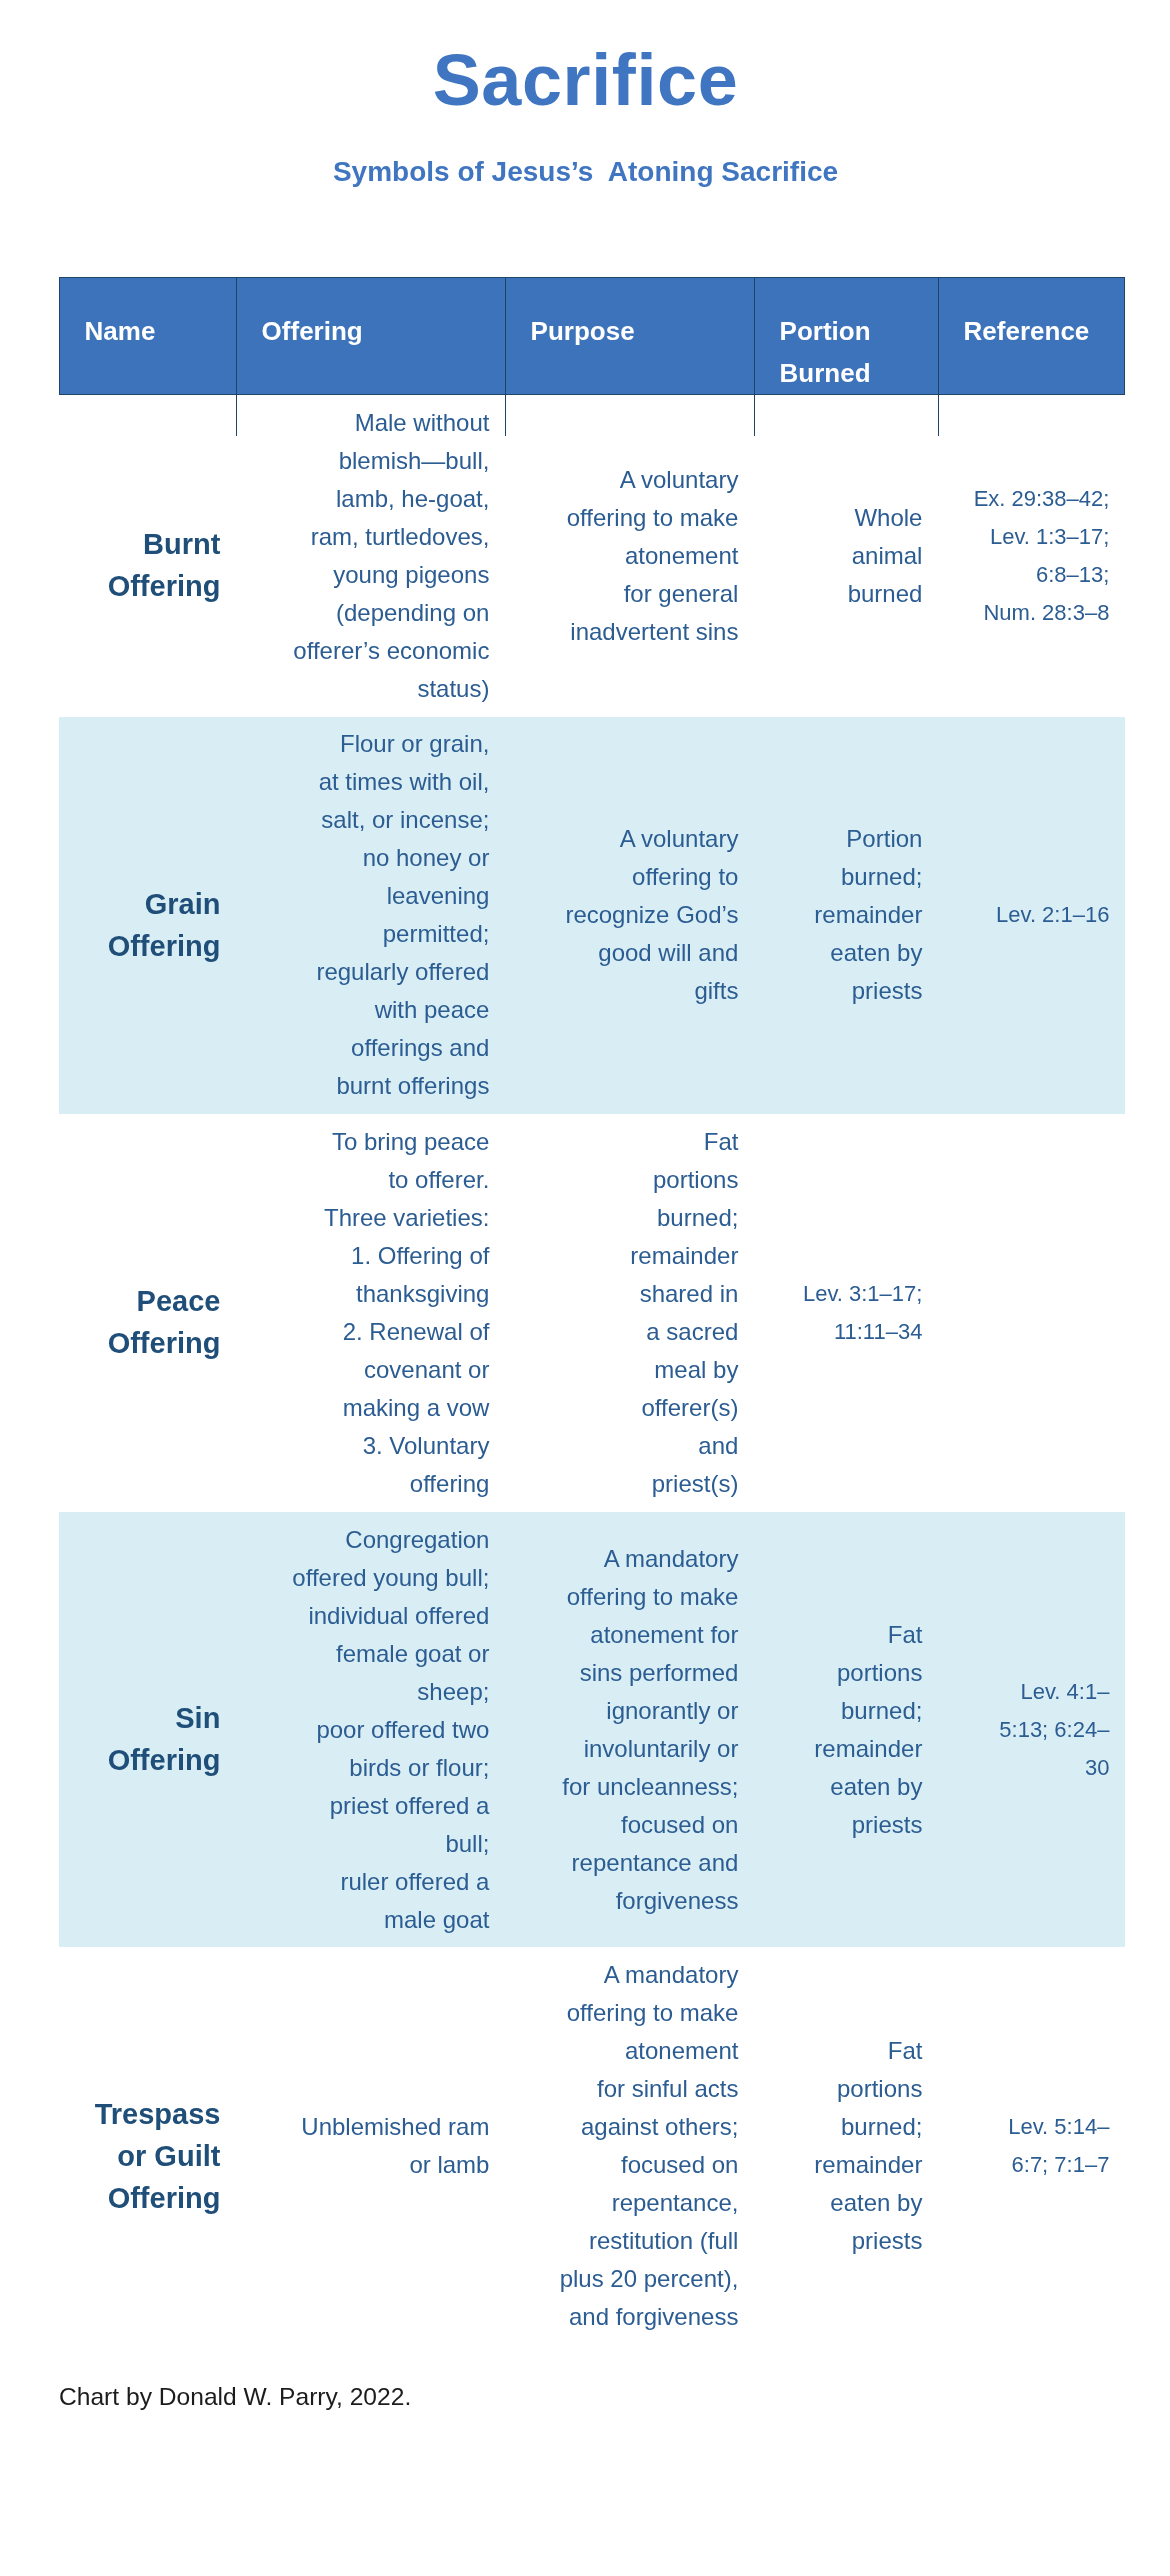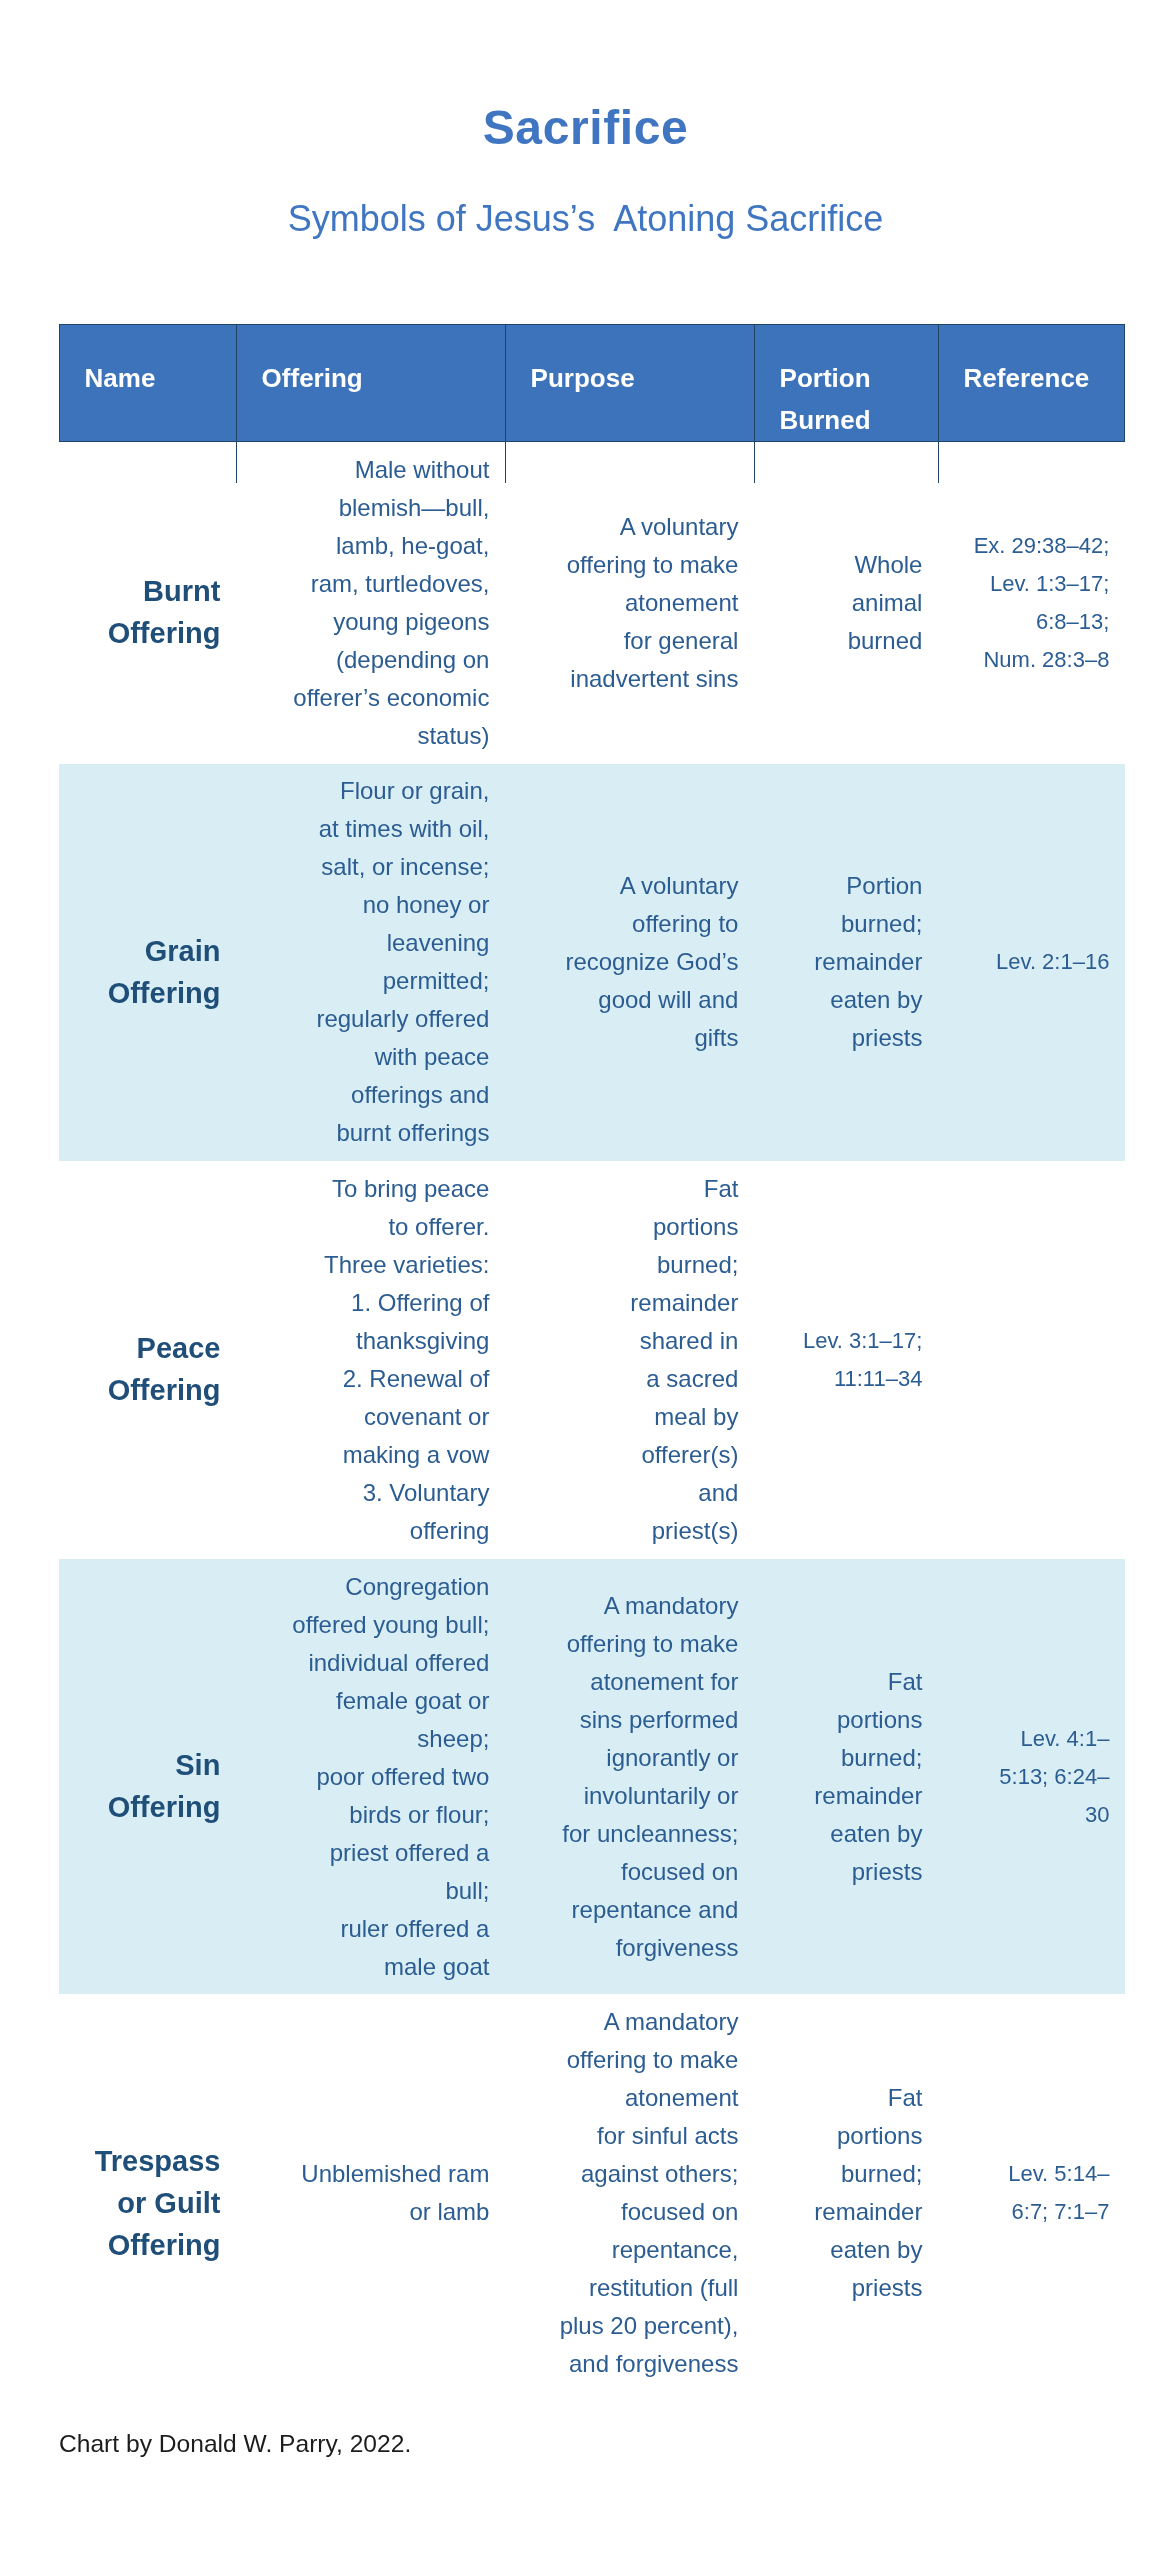--- a/index.html
+++ b/index.html
@@ -5,35 +5,35 @@
   html, body { margin: 0; padding: 0; background: #ffffff; }
   #page {
     position: relative;
     width: 1171px;
     height: 2576px;
     background: #ffffff;
     font-family: "Liberation Sans", sans-serif;
     overflow: hidden;
   }
   .title {
-    margin: 16px;
-    padding-top: 72px;
+    margin: 0;
+    padding-top: 41px;
     text-align: center;
-    font-size: 48px;
+    font-size: 72px;
     line-height: 79px;
     font-weight: bold;
     letter-spacing: 0.6px;
     color: var(--title-text, #4076c1);
   }
   .subtitle {
     margin: 28px 0 0 0;
     text-align: center;
-    font-size: 36px;
+    font-size: 28px;
     line-height: 47px;
-    font-weight: normal;
+    font-weight: bold;
     white-space: pre-wrap;
     color: var(--title-text, #4076c1);
   }
   .table {
     margin: 82px 0 0 59px;
     width: 1066px;
   }
   .thead {
     box-sizing: border-box;
     display: grid;

